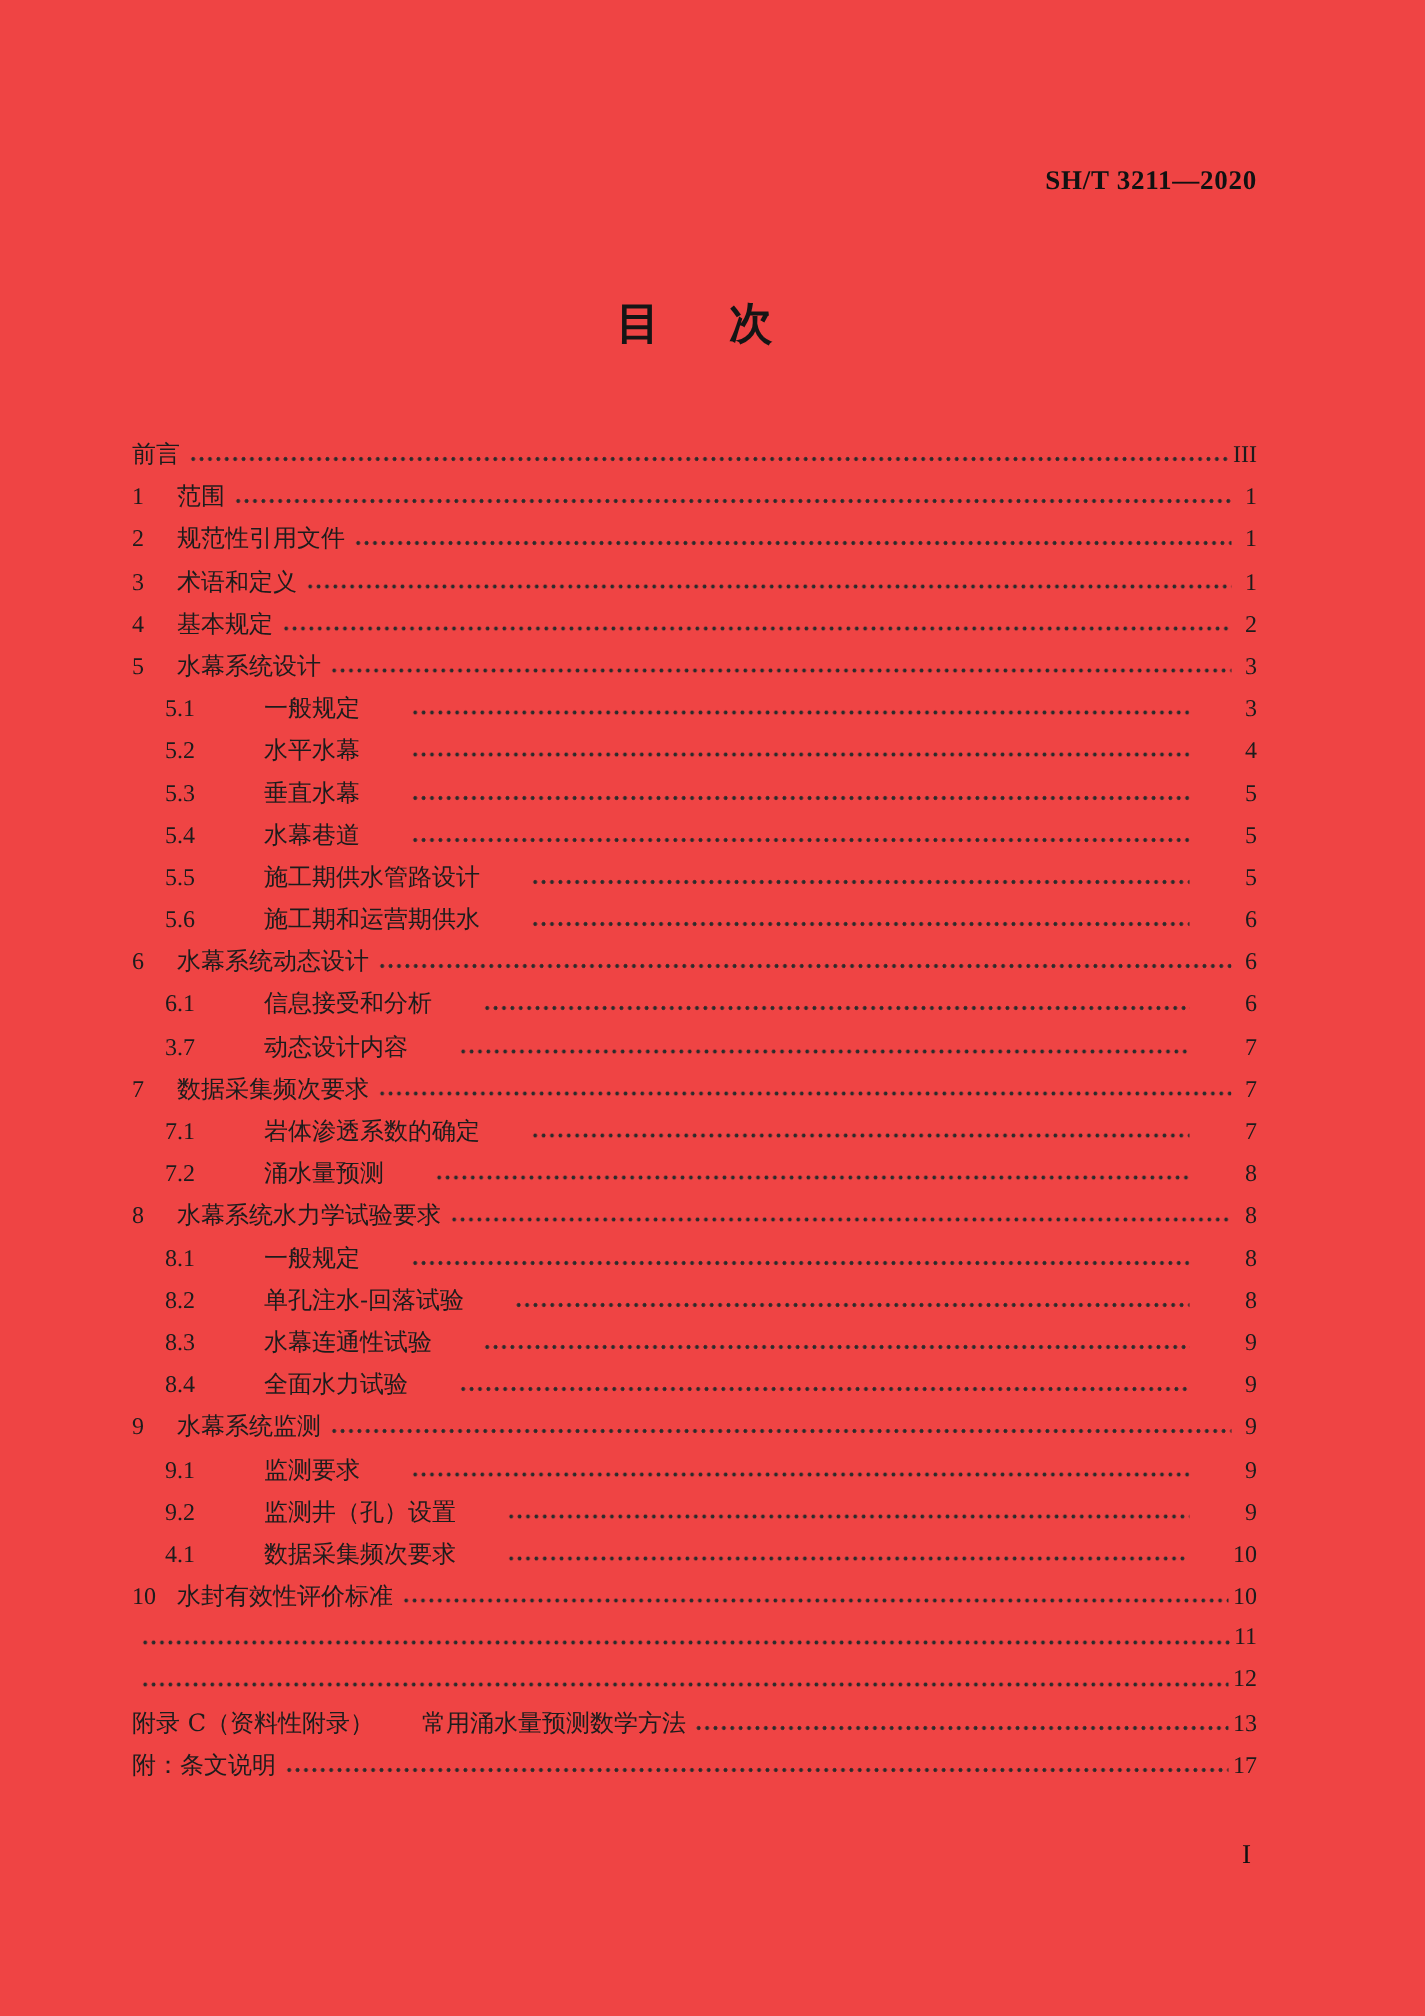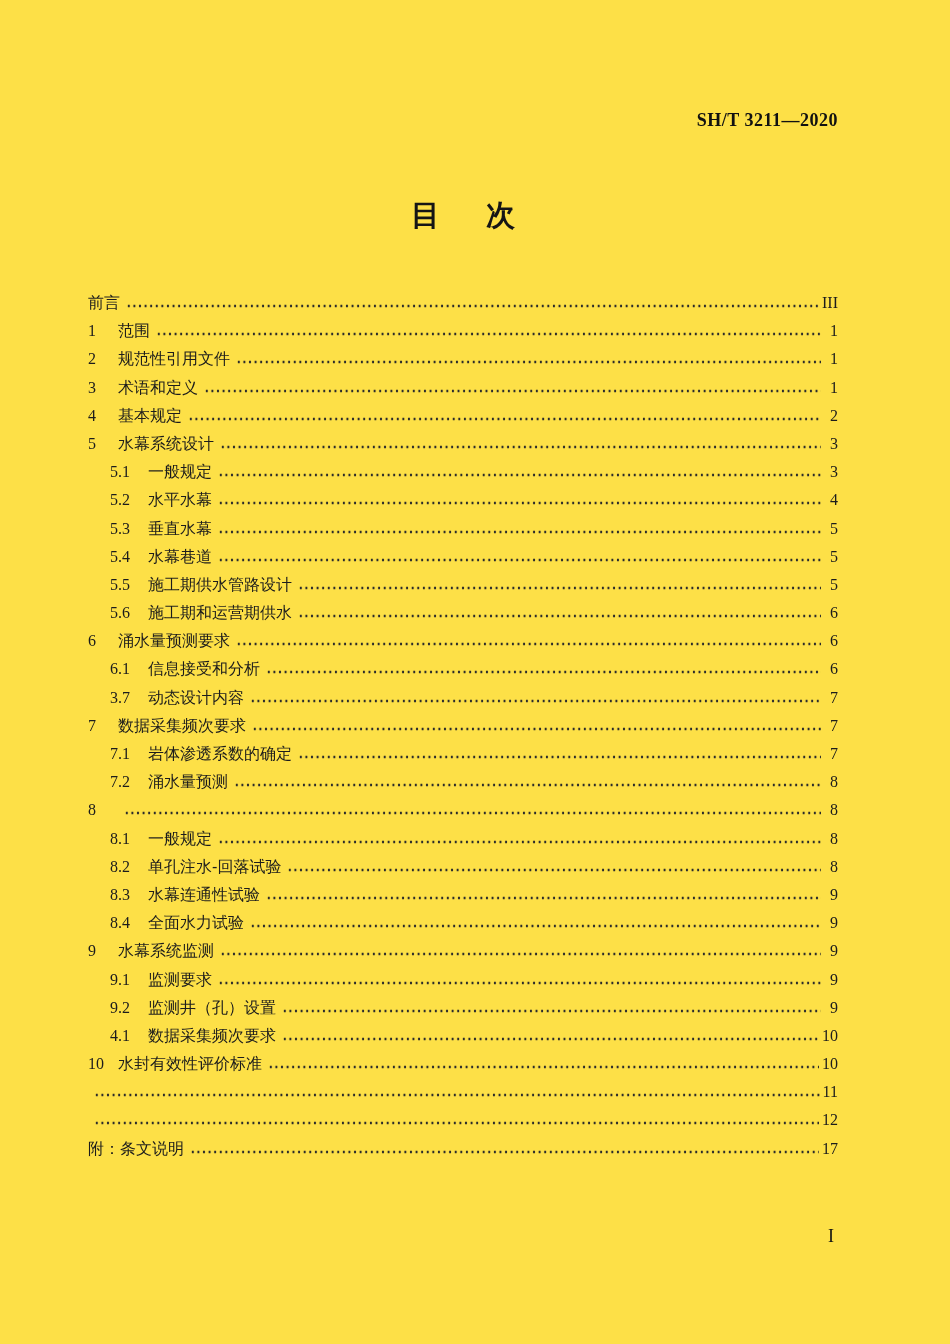--- a/index.html
+++ b/index.html
@@ -4,21 +4,21 @@
 <style>
   html, body {
     margin: 0;
     padding: 0;
     background: #ffffff;
   }
   .page {
     position: relative;
     width: 950px;
     height: 1344px;
-    background: #fde047;
+    background: #ef4444;
     color: #1c1c1c;
     font-family: "DejaVu Serif", "Liberation Serif", serif;
     overflow: hidden;
   }
   .doc-header {
     position: absolute;
     top: 110px;
     right: 112px;
     font-family: "Liberation Serif", serif;
     font-weight: bold;
@@ -52,21 +52,21 @@
     height: 28.2px;
     line-height: 28.2px;
     font-size: 16px;
     white-space: nowrap;
   }
   .toc-row .num {
     flex: none;
     width: 30px;
     font-family: "Liberation Serif", serif;
   }
-  .toc-row.level1 { padding-left: 22px; }
+  .toc-row.level1 { padding-left: 22px; gap: 28px; }
   .toc-row.level1 .num { width: 38px; }
   .toc-row .label {
     flex: none;
     white-space: pre;
   }
   .toc-row .dots {
     flex: 1 1 auto;
     align-self: stretch;
     margin: 0 3px 0 6px;
     background-image: radial-gradient(circle, #2b2b2b 1.1px, rgba(0,0,0,0) 1.45px);
@@ -181,21 +181,21 @@
 
   <div class="toc-row level1">
     <span class="num">5.6</span>
     <span class="label">施工期和运营期供水</span>
     <span class="dots"></span>
     <span class="pg">6</span>
   </div>
 
   <div class="toc-row level0">
     <span class="num">6</span>
-    <span class="label">涌水量预测要求</span>
+    <span class="label">水幕系统动态设计</span>
     <span class="dots"></span>
     <span class="pg">6</span>
   </div>
 
   <div class="toc-row level1">
     <span class="num">6.1</span>
     <span class="label">信息接受和分析</span>
     <span class="dots"></span>
     <span class="pg">6</span>
   </div>
@@ -223,20 +223,21 @@
 
   <div class="toc-row level1">
     <span class="num">7.2</span>
     <span class="label">涌水量预测</span>
     <span class="dots"></span>
     <span class="pg">8</span>
   </div>
 
   <div class="toc-row level0">
     <span class="num">8</span>
+    <span class="label">水幕系统水力学试验要求</span>
     <span class="dots"></span>
     <span class="pg">8</span>
   </div>
 
   <div class="toc-row level1">
     <span class="num">8.1</span>
     <span class="label">一般规定</span>
     <span class="dots"></span>
     <span class="pg">8</span>
   </div>
@@ -302,20 +303,26 @@
     <span class="dots"></span>
     <span class="pg">11</span>
   </div>
 
   <div class="toc-row level0">
 
     <span class="dots"></span>
     <span class="pg">12</span>
   </div>
 
+  <div class="toc-row level0">
+
+    <span class="label">附录 C（资料性附录）　　常用涌水量预测数学方法</span>
+    <span class="dots"></span>
+    <span class="pg">13</span>
+  </div>
 
 
   <div class="toc-row level0">
 
     <span class="label">附：条文说明</span>
     <span class="dots"></span>
     <span class="pg">17</span>
   </div>
 </div>
 

